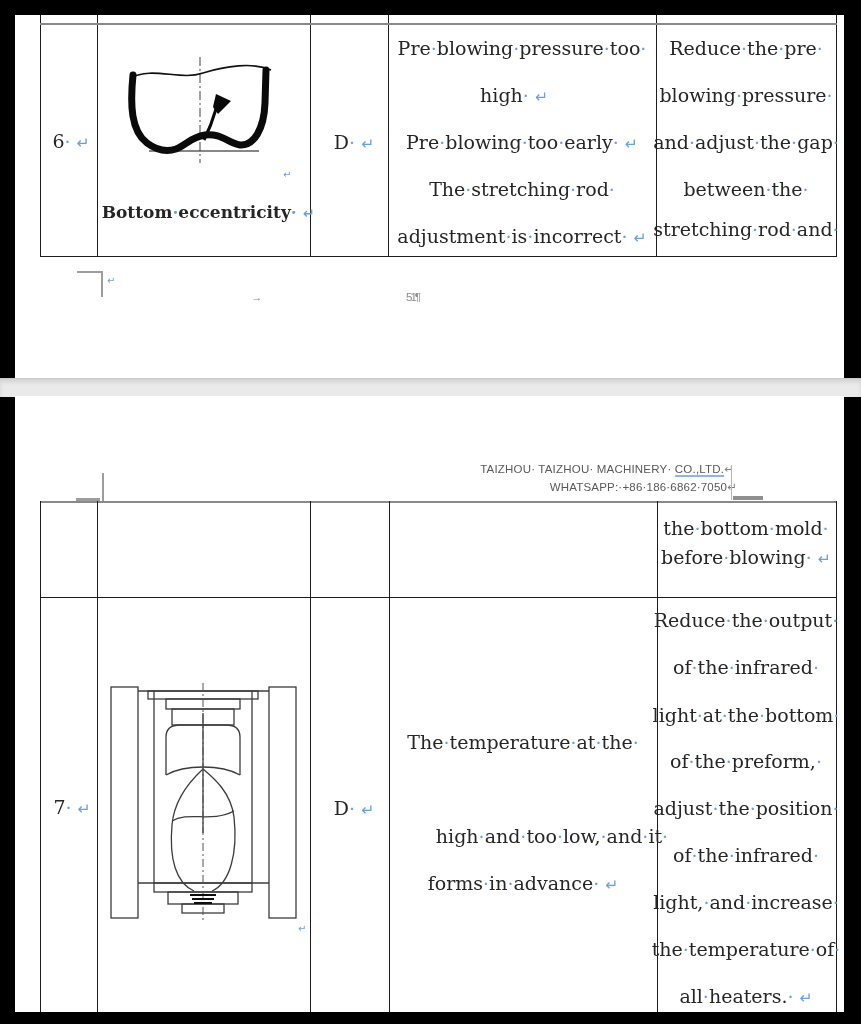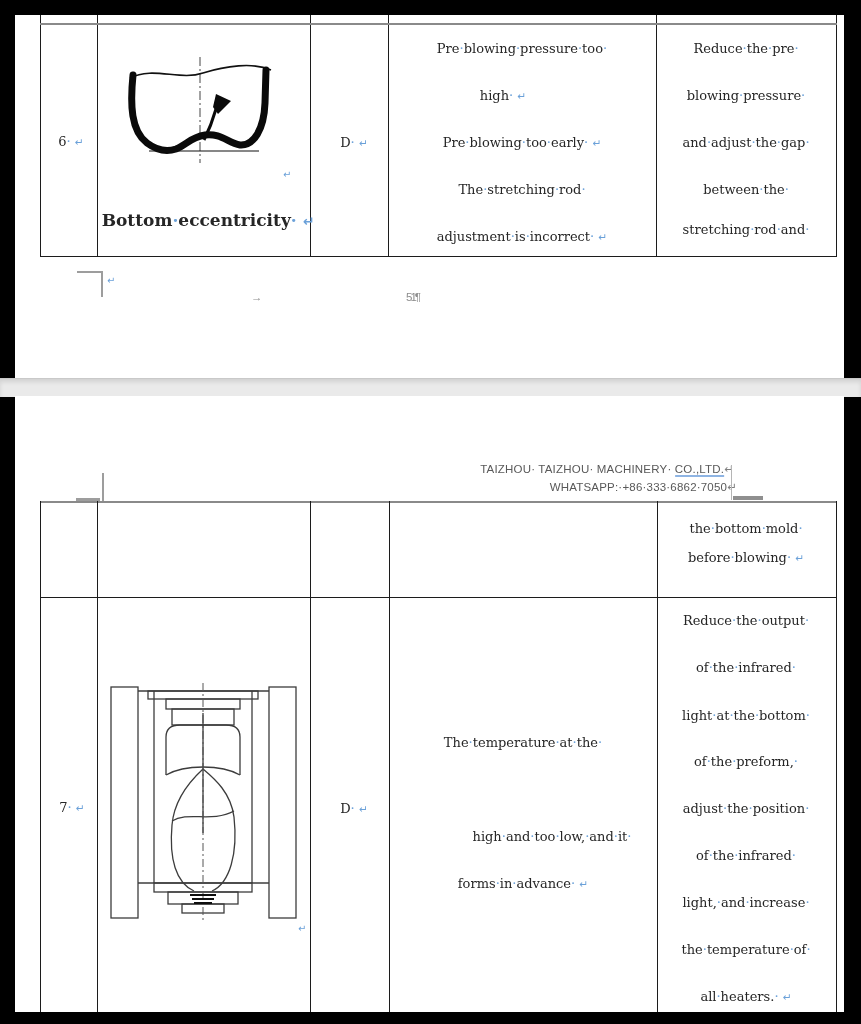--- a/index.html
+++ b/index.html
@@ -6,21 +6,21 @@
   .stage{position:relative;width:861px;height:1024px;background:#000;overflow:hidden;
          font-family:"DejaVu Serif",serif;}
   .page{position:absolute;left:15px;width:829px;background:#fff;}
   #page1{top:15px;height:363px;}
   #page2{top:396px;height:616px;}
   .gap{position:absolute;left:0;top:378px;width:861px;height:18px;background:#eaeaea;
        border-top:1px solid #c9c9c9;box-shadow:inset 0 3px 4px rgba(0,0,0,.10);}
   .vl,.hl{position:absolute;background:#1c1c1c;}
   .hl.gray{background:#8a8a8a;}
   .t{position:absolute;transform:translate(-50%,-50%);white-space:pre;
-     font-size:13px;color:#262626;}
+     font-size:19px;color:#262626;}
   .caption{font-size:17px;font-weight:600;}
   .sp{color:#6ba1d9;}
   .cr{color:#6ba1d9;font-family:"DejaVu Sans",sans-serif;font-size:0.82em;}
   .mark{position:absolute;color:#6ba1d9;font-family:"DejaVu Sans",sans-serif;font-size:12px;}
   .hdr{position:absolute;transform:translate(-100%,-50%);white-space:pre;
        font-family:"Liberation Sans",sans-serif;font-size:11.5px;color:#595959;letter-spacing:.2px;}
   .hdr .link{border-bottom:2px solid #8eb4e3;}
   .crop{position:absolute;background:#9d9d9d;}
   .foot{position:absolute;color:#8c8c8c;font-family:"Liberation Sans",sans-serif;font-size:11.5px;}
   .sketch{position:absolute;}
@@ -46,26 +46,26 @@
     <svg class="sketch" style="left:110px;top:42px" width="150" height="106" viewBox="0 0 150 106">
       <line x1="75" y1="0" x2="75" y2="106" stroke="#444" stroke-width="1" stroke-dasharray="9 3 2 3"></line>
       <path d="M5,21 C28,9 55,24 78,16 C100,9 128,5 146,13" fill="none" stroke="#111" stroke-width="1.6"></path>
       <path d="M8,18 C5,48 6,74 22,86 C34,95 45,94 51,92 C61,88 66,80 80,78 C96,76 103,86 115,88 C129,89 139,72 140,46 L141,13" fill="none" stroke="#0a0a0a" stroke-width="7" stroke-linecap="round"></path>
       <line x1="24" y1="94" x2="134" y2="94" stroke="#111" stroke-width="1.2"></line>
       <path d="M91,37 L106,44 L93,57 L88,50 Z" fill="#0a0a0a"></path>
       <path d="M91,52 C87,66 83,75 79,83" fill="none" stroke="#0a0a0a" stroke-width="3"></path>
     </svg>
     <div class="mark" style="left:268px;top:152px"><span class="cr">↵</span></div>
 
-    <div class="t caption" style="left:193px;top:205px">Bottom<span class="sp">·</span>eccentricity<span class="sp">·</span> <span class="cr">↵</span></div>
+    <div class="t caption" style="left:193px;top:197px">Bottom<span class="sp">·</span>eccentricity<span class="sp">·</span> <span class="cr">↵</span></div>
 
     <div class="t" style="left:339px;top:127px">D<span class="sp">·</span> <span class="cr">↵</span></div>
 
     <div class="t" style="left:507px;top:33px">Pre<span class="sp">·</span>blowing<span class="sp">·</span>pressure<span class="sp">·</span>too<span class="sp">·</span></div>
-    <div class="t" style="left:488px;top:80px">high<span class="sp">·</span> <span class="cr">↵</span></div>
+    <div class="t" style="left:499px;top:80px">high<span class="sp">·</span> <span class="cr">↵</span></div>
     <div class="t" style="left:507px;top:127px">Pre<span class="sp">·</span>blowing<span class="sp">·</span>too<span class="sp">·</span>early<span class="sp">·</span> <span class="cr">↵</span></div>
     <div class="t" style="left:507px;top:174px">The<span class="sp">·</span>stretching<span class="sp">·</span>rod<span class="sp">·</span></div>
     <div class="t" style="left:507px;top:221px">adjustment<span class="sp">·</span>is<span class="sp">·</span>incorrect<span class="sp">·</span> <span class="cr">↵</span></div>
 
     <div class="t" style="left:731px;top:33px">Reduce<span class="sp">·</span>the<span class="sp">·</span>pre<span class="sp">·</span></div>
     <div class="t" style="left:731px;top:80px">blowing<span class="sp">·</span>pressure<span class="sp">·</span></div>
     <div class="t" style="left:731px;top:127px">and<span class="sp">·</span>adjust<span class="sp">·</span>the<span class="sp">·</span>gap<span class="sp">·</span></div>
     <div class="t" style="left:731px;top:174px">between<span class="sp">·</span>the<span class="sp">·</span></div>
     <div class="t" style="left:731px;top:214px">stretching<span class="sp">·</span>rod<span class="sp">·</span>and<span class="sp">·</span></div>
 
@@ -74,21 +74,21 @@
     <div class="mark" style="left:92px;top:258px"><span class="cr">↵</span></div>
     <div class="foot" style="left:236px;top:276px;color:#8f8f8f">→</div>
     <div class="foot" style="left:391px;top:276px;letter-spacing:-2px">51¶</div>
   </div>
 
   <div class="gap"></div>
 
   <div class="page" id="page2">
 
     <div class="hdr" style="left:719px;top:73px"><span>TAIZHOU· TAIZHOU· MACHINERY· </span><span class="link">CO.,LTD.</span><span style="color:#7f7f7f">↵</span></div>
-    <div class="hdr" style="left:722px;top:91px"><span>WHATSAPP:·+86·333·6862·7050</span><span style="color:#7f7f7f">↵</span></div>
+    <div class="hdr" style="left:722px;top:91px"><span>WHATSAPP:·+86·186·6862·7050</span><span style="color:#7f7f7f">↵</span></div>
 
     <div class="crop" style="left:87px;top:77px;width:2px;height:28px"></div>
     <div class="crop" style="left:61px;top:102px;width:24px;height:3px"></div>
     <div class="crop" style="left:716px;top:69px;width:1px;height:35px;background:#b5b5b5"></div>
     <div class="crop" style="left:718px;top:100px;width:30px;height:4px;background:#8f8f8f"></div>
 
     <div class="hl gray" style="left:25px;top:105px;width:797px;height:2px"></div>
     <div class="vl" style="left:25px;top:105px;width:1px;height:511px"></div>
     <div class="vl" style="left:82px;top:105px;width:1px;height:511px"></div>
     <div class="vl" style="left:295px;top:105px;width:1px;height:511px"></div>

